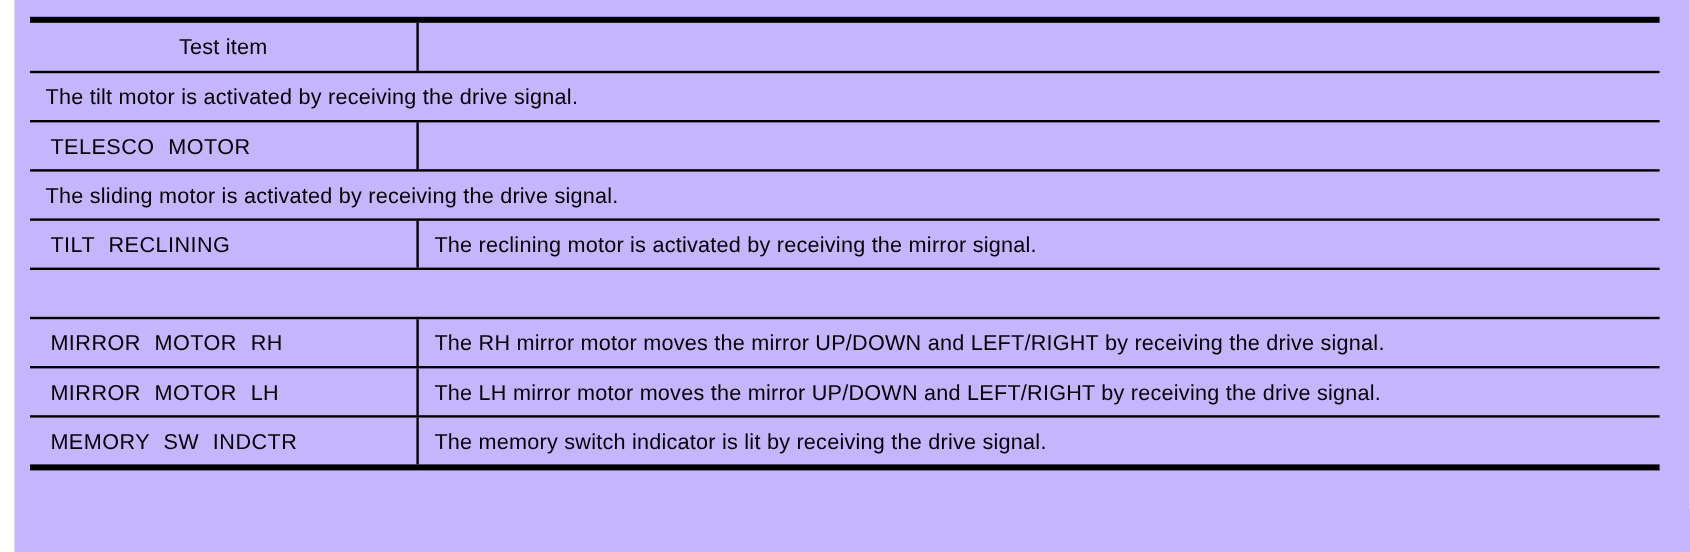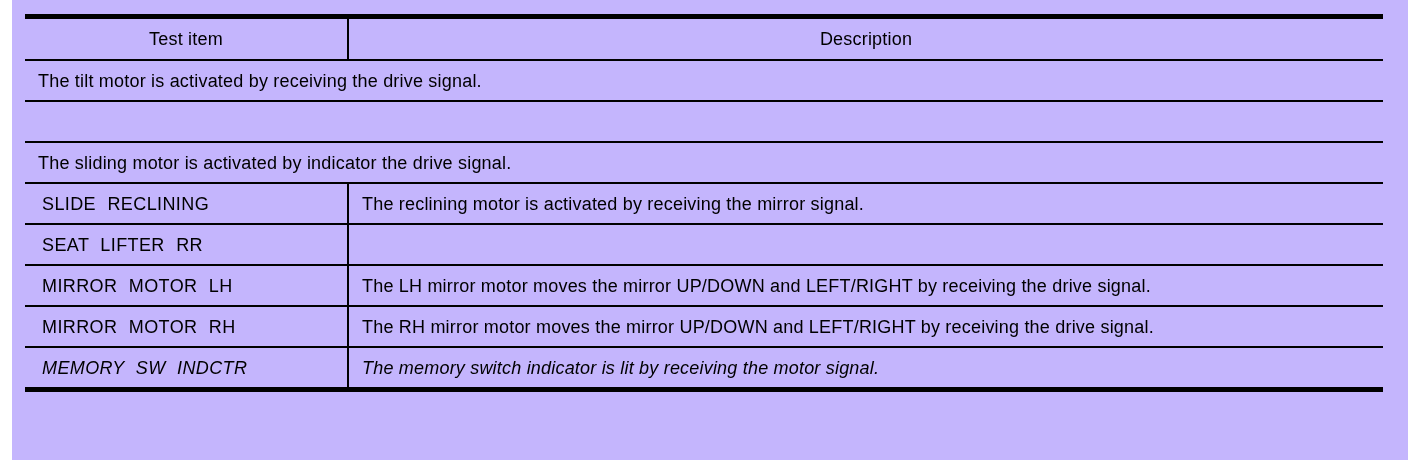--- a/index.html
+++ b/index.html
@@ -30,21 +30,20 @@
     box-sizing: border-box;
   }
   .trow {
     display: flex;
     align-items: stretch;
     height: 39px;
     border-bottom: 2px solid #000;
   }
   .trow:last-child {
     border-bottom: none;
-    font-style: italic;
   }
   .cell {
     display: flex;
     align-items: center;
     font-size: 18px;
     line-height: 1;
     box-sizing: border-box;
     white-space: nowrap;
     overflow: hidden;
   }
@@ -72,53 +71,52 @@
   }
 </style>
 </head>
 <body>
 
 <div class="page">
   <div class="spec-table">
 
     <div class="trow header">
       <div class="cell item">Test item</div>
-      <div class="cell desc">Description</div>
     </div>
 
     <div class="trow">
       <div class="cell desc">The tilt motor is activated by receiving the drive signal.</div>
     </div>
 
     <div class="trow">
+      <div class="cell item">TELESCO MOTOR</div>
     </div>
 
     <div class="trow">
-      <div class="cell desc">The sliding motor is activated by indicator the drive signal.</div>
+      <div class="cell desc">The sliding motor is activated by receiving the drive signal.</div>
     </div>
 
     <div class="trow">
-      <div class="cell item">SLIDE RECLINING</div>
+      <div class="cell item">TILT RECLINING</div>
       <div class="cell desc">The reclining motor is activated by receiving the mirror signal.</div>
     </div>
 
 
     <div class="trow">
-      <div class="cell item">SEAT LIFTER RR</div>
+    </div>
+
+    <div class="trow">
+      <div class="cell item">MIRROR MOTOR RH</div>
+      <div class="cell desc">The RH mirror motor moves the mirror UP/DOWN and LEFT/RIGHT by receiving the drive signal.</div>
     </div>
 
     <div class="trow">
       <div class="cell item">MIRROR MOTOR LH</div>
       <div class="cell desc">The LH mirror motor moves the mirror UP/DOWN and LEFT/RIGHT by receiving the drive signal.</div>
     </div>
 
     <div class="trow">
-      <div class="cell item">MIRROR MOTOR RH</div>
-      <div class="cell desc">The RH mirror motor moves the mirror UP/DOWN and LEFT/RIGHT by receiving the drive signal.</div>
-    </div>
-
-    <div class="trow">
       <div class="cell item">MEMORY SW INDCTR</div>
-      <div class="cell desc">The memory switch indicator is lit by receiving the motor signal.</div>
+      <div class="cell desc">The memory switch indicator is lit by receiving the drive signal.</div>
     </div>
 
   </div>
 </div>
 
 </body></html>

